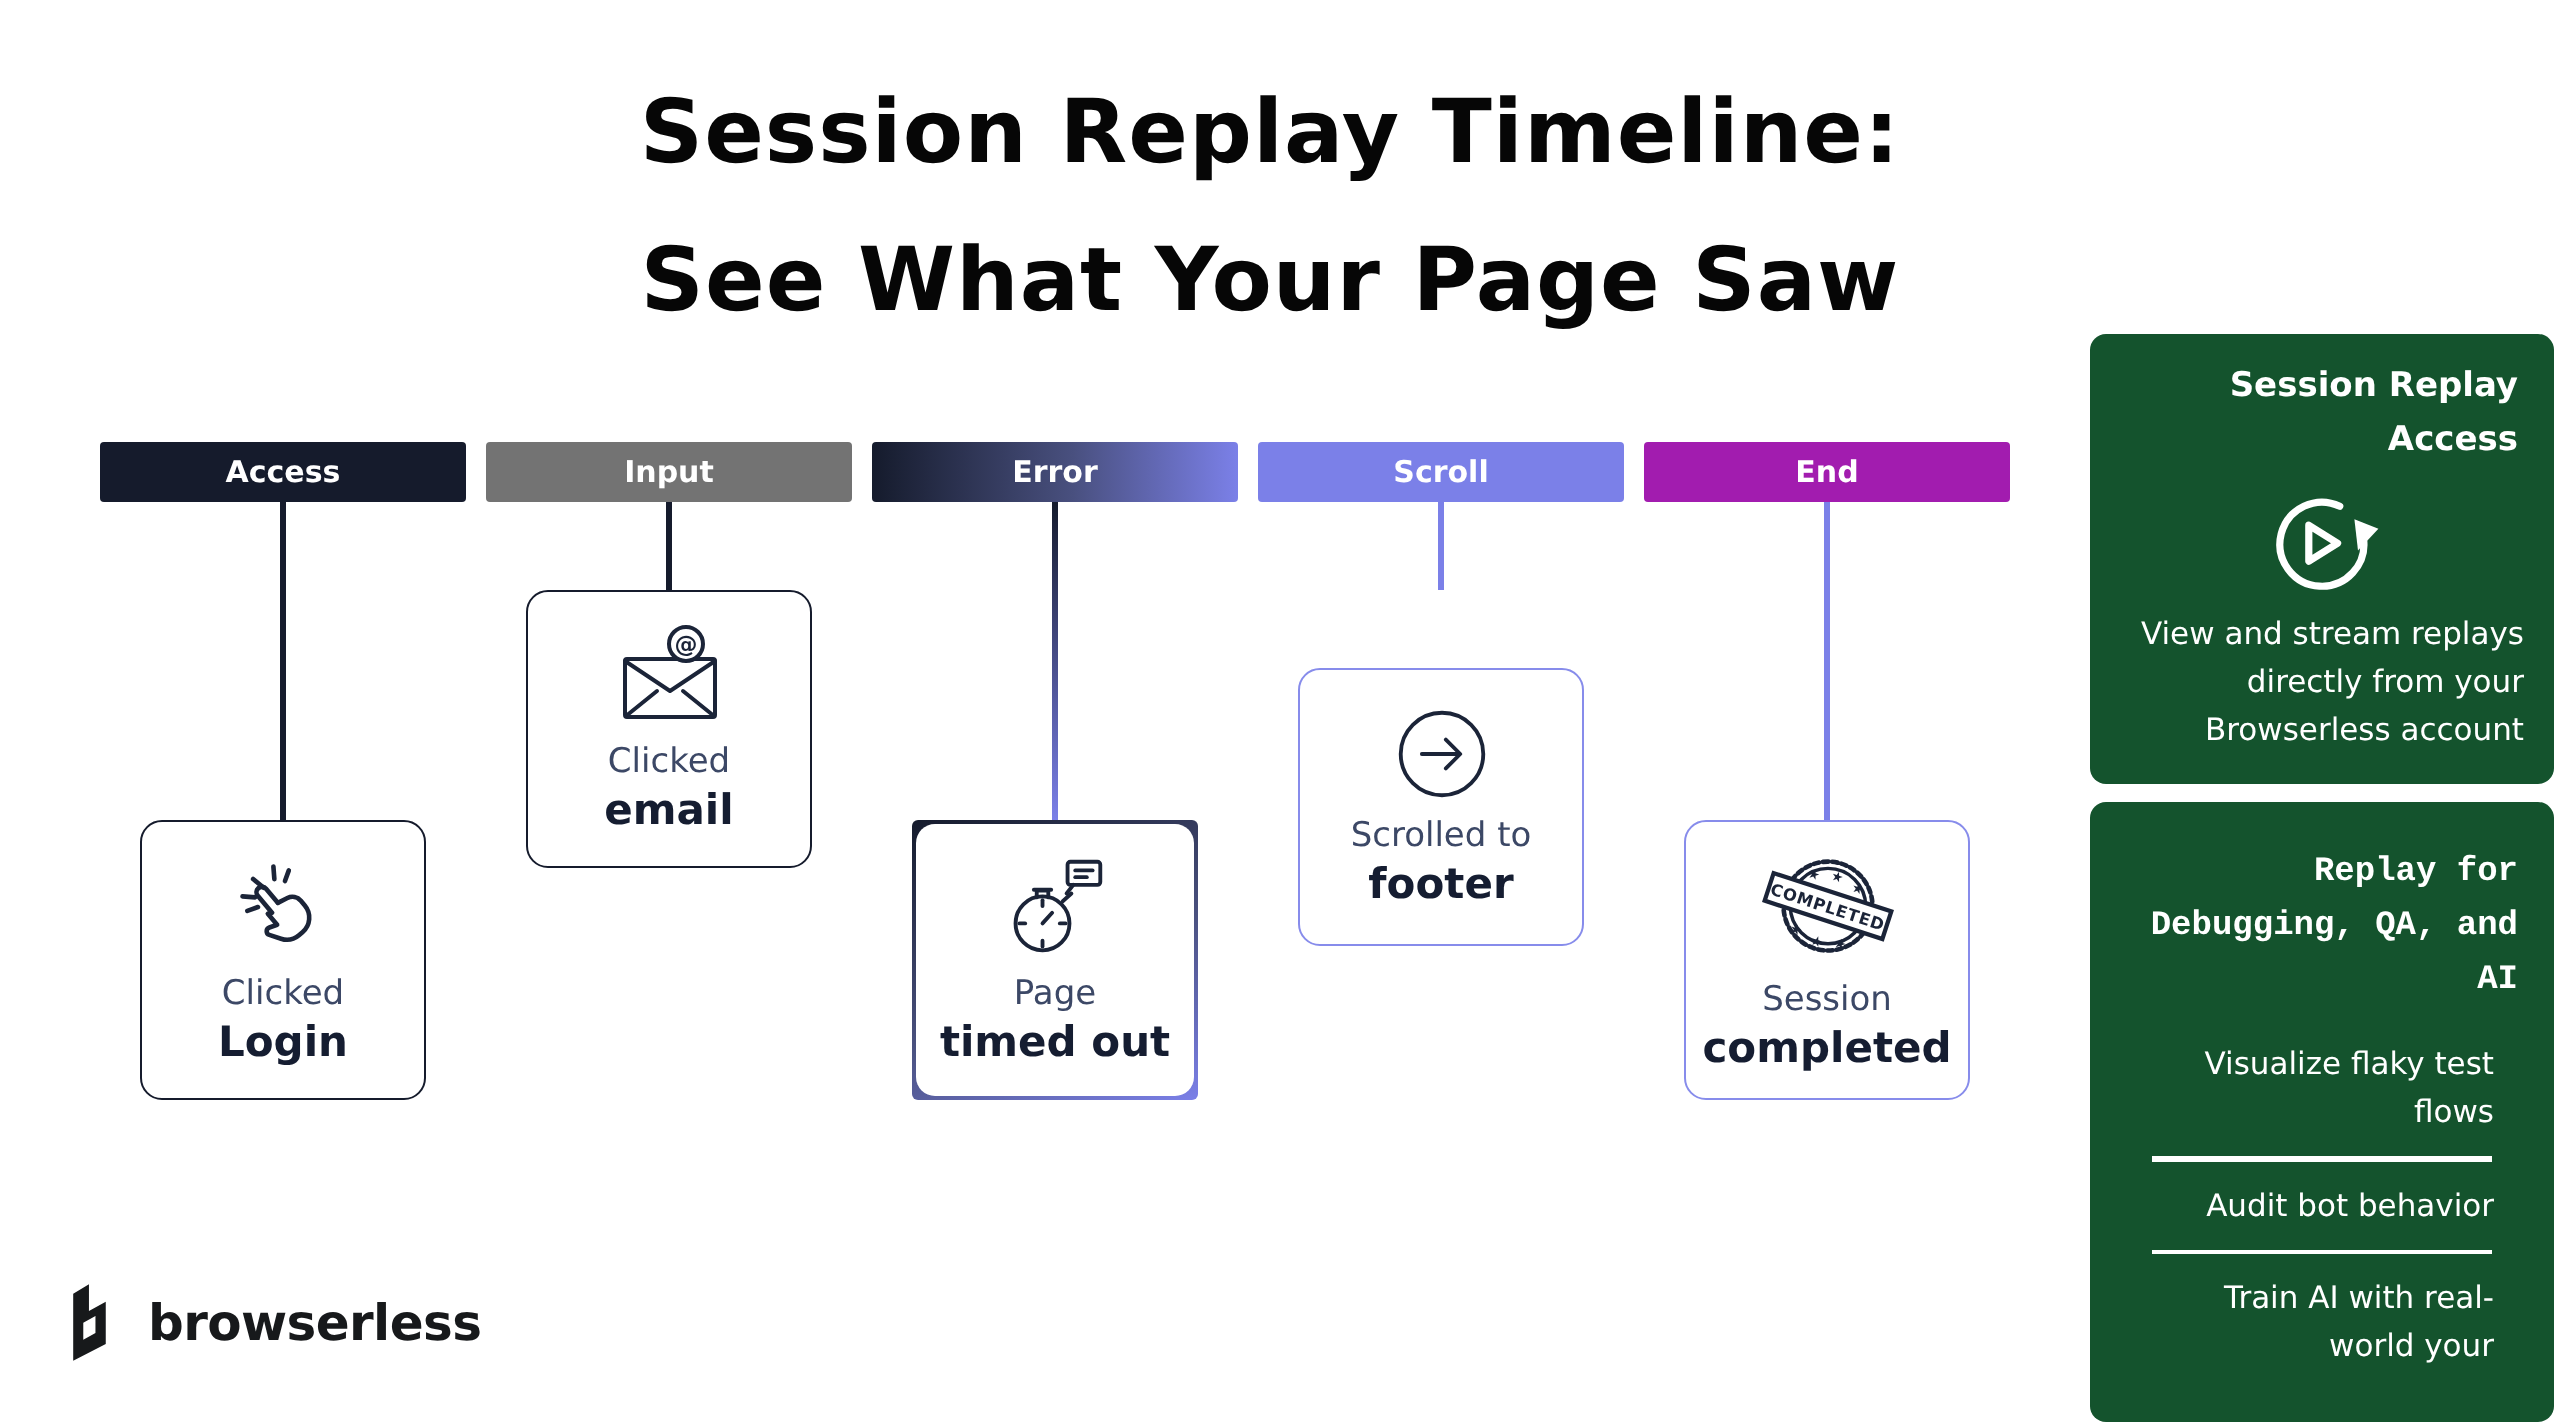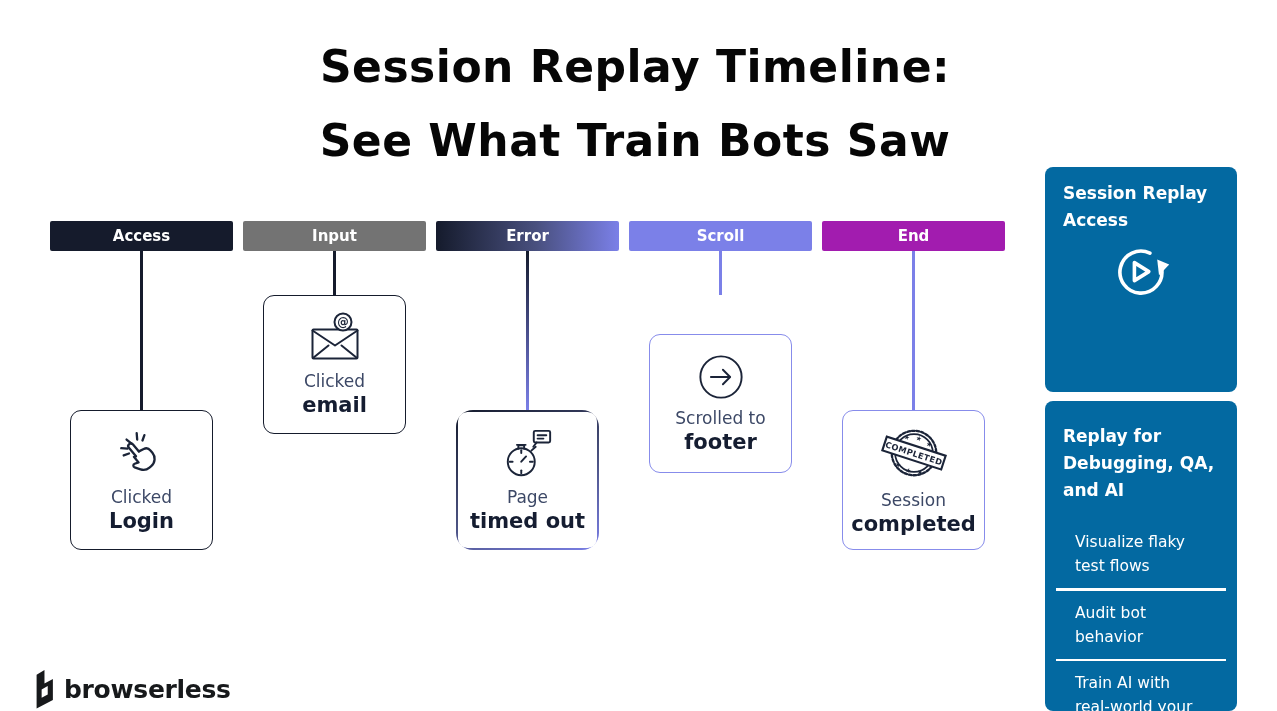--- a/index.html
+++ b/index.html
@@ -32,54 +32,54 @@
   #conn-4{left:912px;top:251px;height:159px;background:#7b80e8;}
   
   .card{
     position:absolute;width:143px;height:140px;background:#fff;border-radius:11px;
     display:flex;flex-direction:column;align-items:center;justify-content:center;
     box-sizing:border-box;border:1.6px solid #151b2c;
   }
   #card-0{left:70px;top:410px;}
   #card-1{left:263px;top:295px;height:139px;}
   .grad-border{
-    position:absolute;left:456px;top:410px;width:143px;height:140px;border-radius:17px;
+    position:absolute;left:456px;top:410px;width:143px;height:140px;border-radius:3px;
     background:linear-gradient(155deg,#151b2c 0%,#4a517f 55%,#7b80e8 100%);
     padding:1.6px;box-sizing:border-box;
   }
   #card-2{position:relative;left:0;top:0;width:100%;height:100%;border:none;border-radius:9.5px;}
   #card-3{left:649px;top:295px;height:139px;border-color:#878ceb;margin-top:39px;}
   #card-4{left:842px;top:410px;border-color:#878ceb;}
   .card .ev-line1{font-size:17px;color:#3c4866;margin-top:6px;line-height:23px;}
   .card .ev-line2{font-size:21px;color:#151d31;font-weight:700;line-height:24px;}
   .ic{stroke:#1b2438;stroke-width:2.4;fill:none;stroke-linecap:round;stroke-linejoin:round;}
   .ic-thin{stroke-width:2;}
   
   .panel{
-    position:absolute;left:1045px;width:192px;background:#0369a1;border-radius:8px;
-    color:#fff;text-align:left;box-sizing:border-box;
+    position:absolute;left:1045px;width:232px;background:#14532d;border-radius:8px;
+    color:#fff;text-align:right;box-sizing:border-box;
   }
   #panel-0{top:167px;height:225px;padding-top:13px;}
   #panel-1{top:401px;height:310px;padding-top:22px;}
   .panel-title{font-size:17px;line-height:27px;font-weight:700;padding:0 18px;}
   .panel-body{font-size:15.5px;line-height:24px;padding:0 15px;margin-top:4px;}
   .panel-icon{margin:7px auto 4px auto;display:block;}
   .panel-item{font-size:15.5px;line-height:24px;padding:0 30px;}
   .panel-sep{height:2.5px;background:#fff;width:170px;margin:10px auto;border:none;}
-  #panel-1 .panel-title{margin-bottom:26px;}
-  
-  .logo{position:absolute;left:30px;top:668px;display:flex;align-items:center;gap:4px;}
+  #panel-1 .panel-title{margin-bottom:16px;font-family:Liberation Mono, monospace;}
+  
+  .logo{position:absolute;left:30px;top:640px;display:flex;align-items:center;gap:14px;}
   .logo-text{font-size:25px;font-weight:700;color:#17191b;letter-spacing:-.3px;}
 </style>
 </head>
 <body>
 
 <div class="title">
   <div>Session Replay Timeline:</div>
-  <div>See What Train Bots Saw</div>
+  <div>See What Your Page Saw</div>
 </div>
 
 <div class="tl-bar" id="bar-0">
     <span>Access</span>
   </div>
 <div class="tl-bar" id="bar-1">
     <span>Input</span>
   </div>
 <div class="tl-bar" id="bar-2">
     <span>Error</span>
@@ -189,20 +189,21 @@
 
 <div class="panel" id="panel-0">
   <div class="panel-title">Session Replay Access</div>
   <svg class="panel-icon" width="64" height="60" viewBox="0 0 50 50">
     <g stroke="#ffffff" stroke-width="3" fill="none" stroke-linecap="round" stroke-linejoin="round">
       <path d="M32.4 10.1 A17.5 17.5 0 1 0 42.3 23.6"></path>
       <path d="M19.5 18 L31.5 25.5 L19.5 33 Z"></path>
     </g>
     <polygon points="38.5,15.5 48.5,19.5 40,28.5" fill="#ffffff"></polygon>
   </svg>
+  <div class="panel-body">View and stream replays directly from your Browserless account</div>
 </div>
 
 <div class="panel" id="panel-1">
   <div class="panel-title">Replay for Debugging, QA, and AI</div>
   <div class="panel-item">Visualize flaky test flows</div>
   <div class="panel-sep"></div>
   <div class="panel-item">Audit bot behavior</div>
   <div class="panel-sep"></div>
   <div class="panel-item">Train AI with real-world your</div>
 </div>

